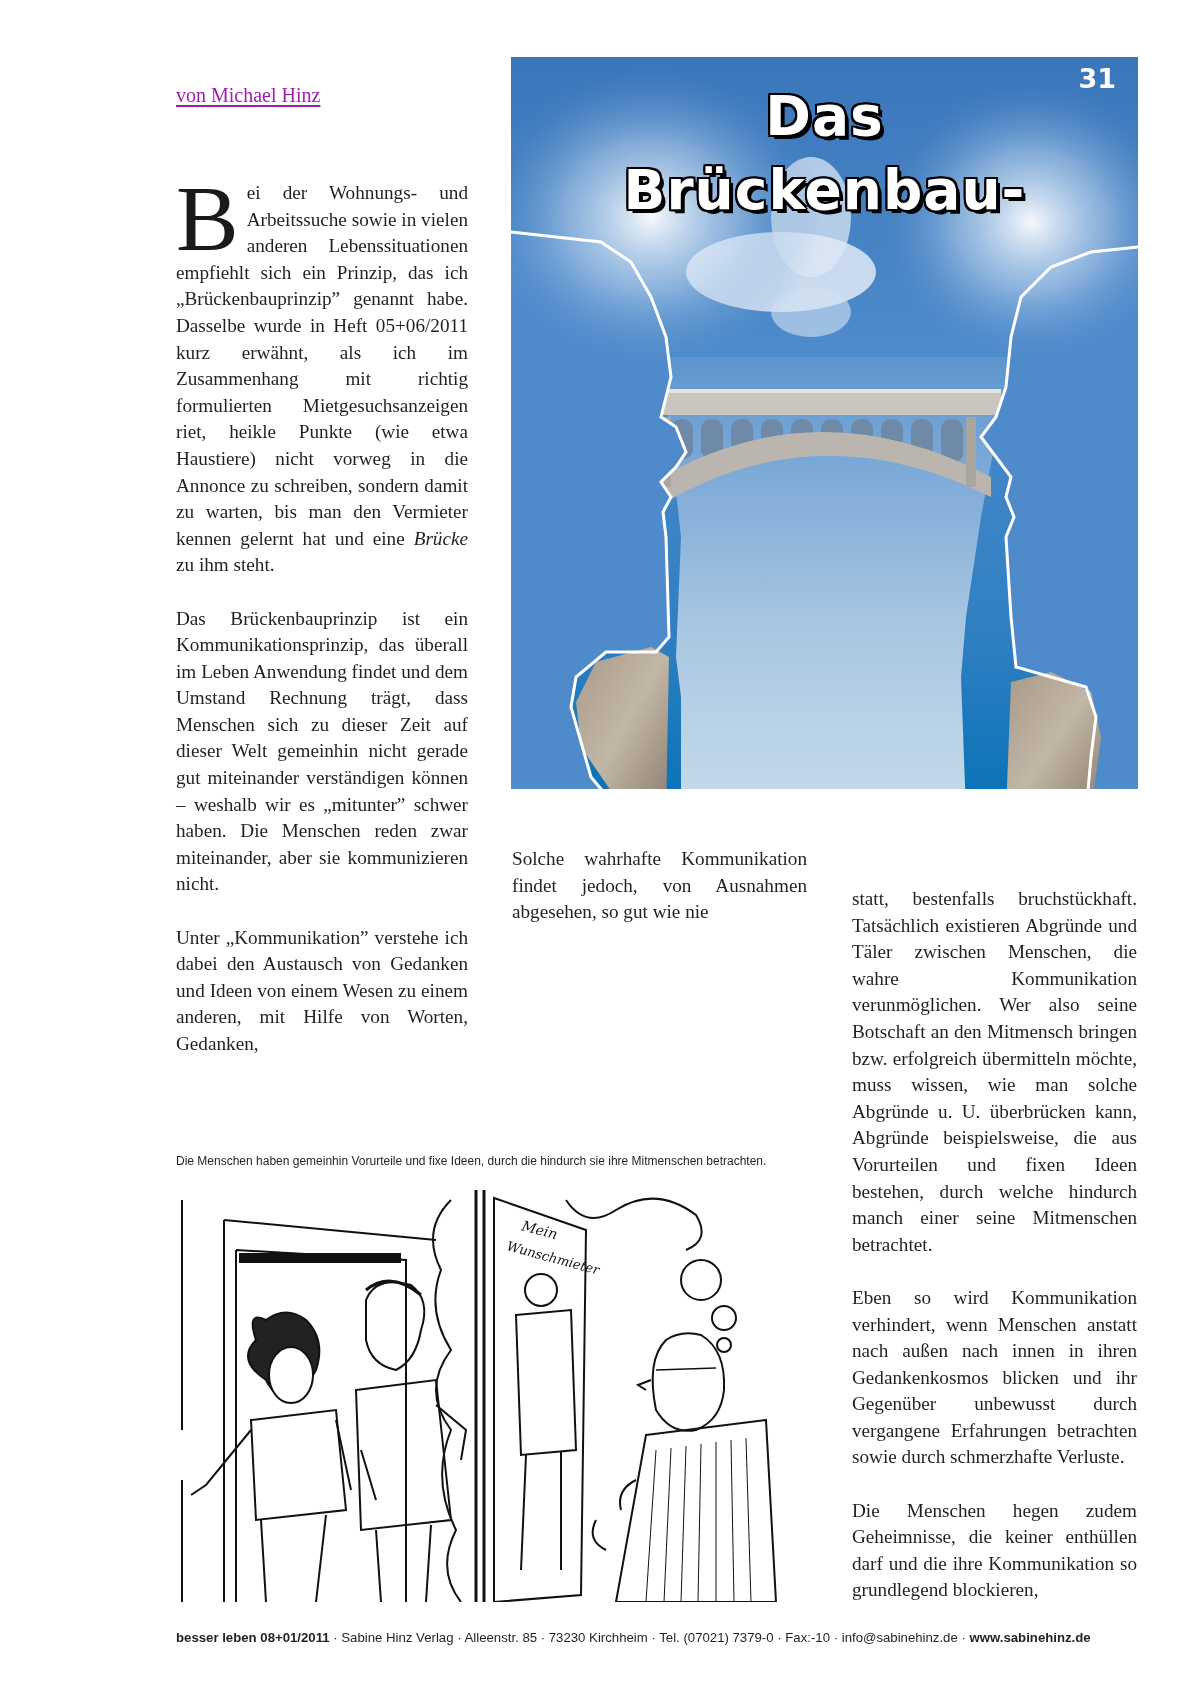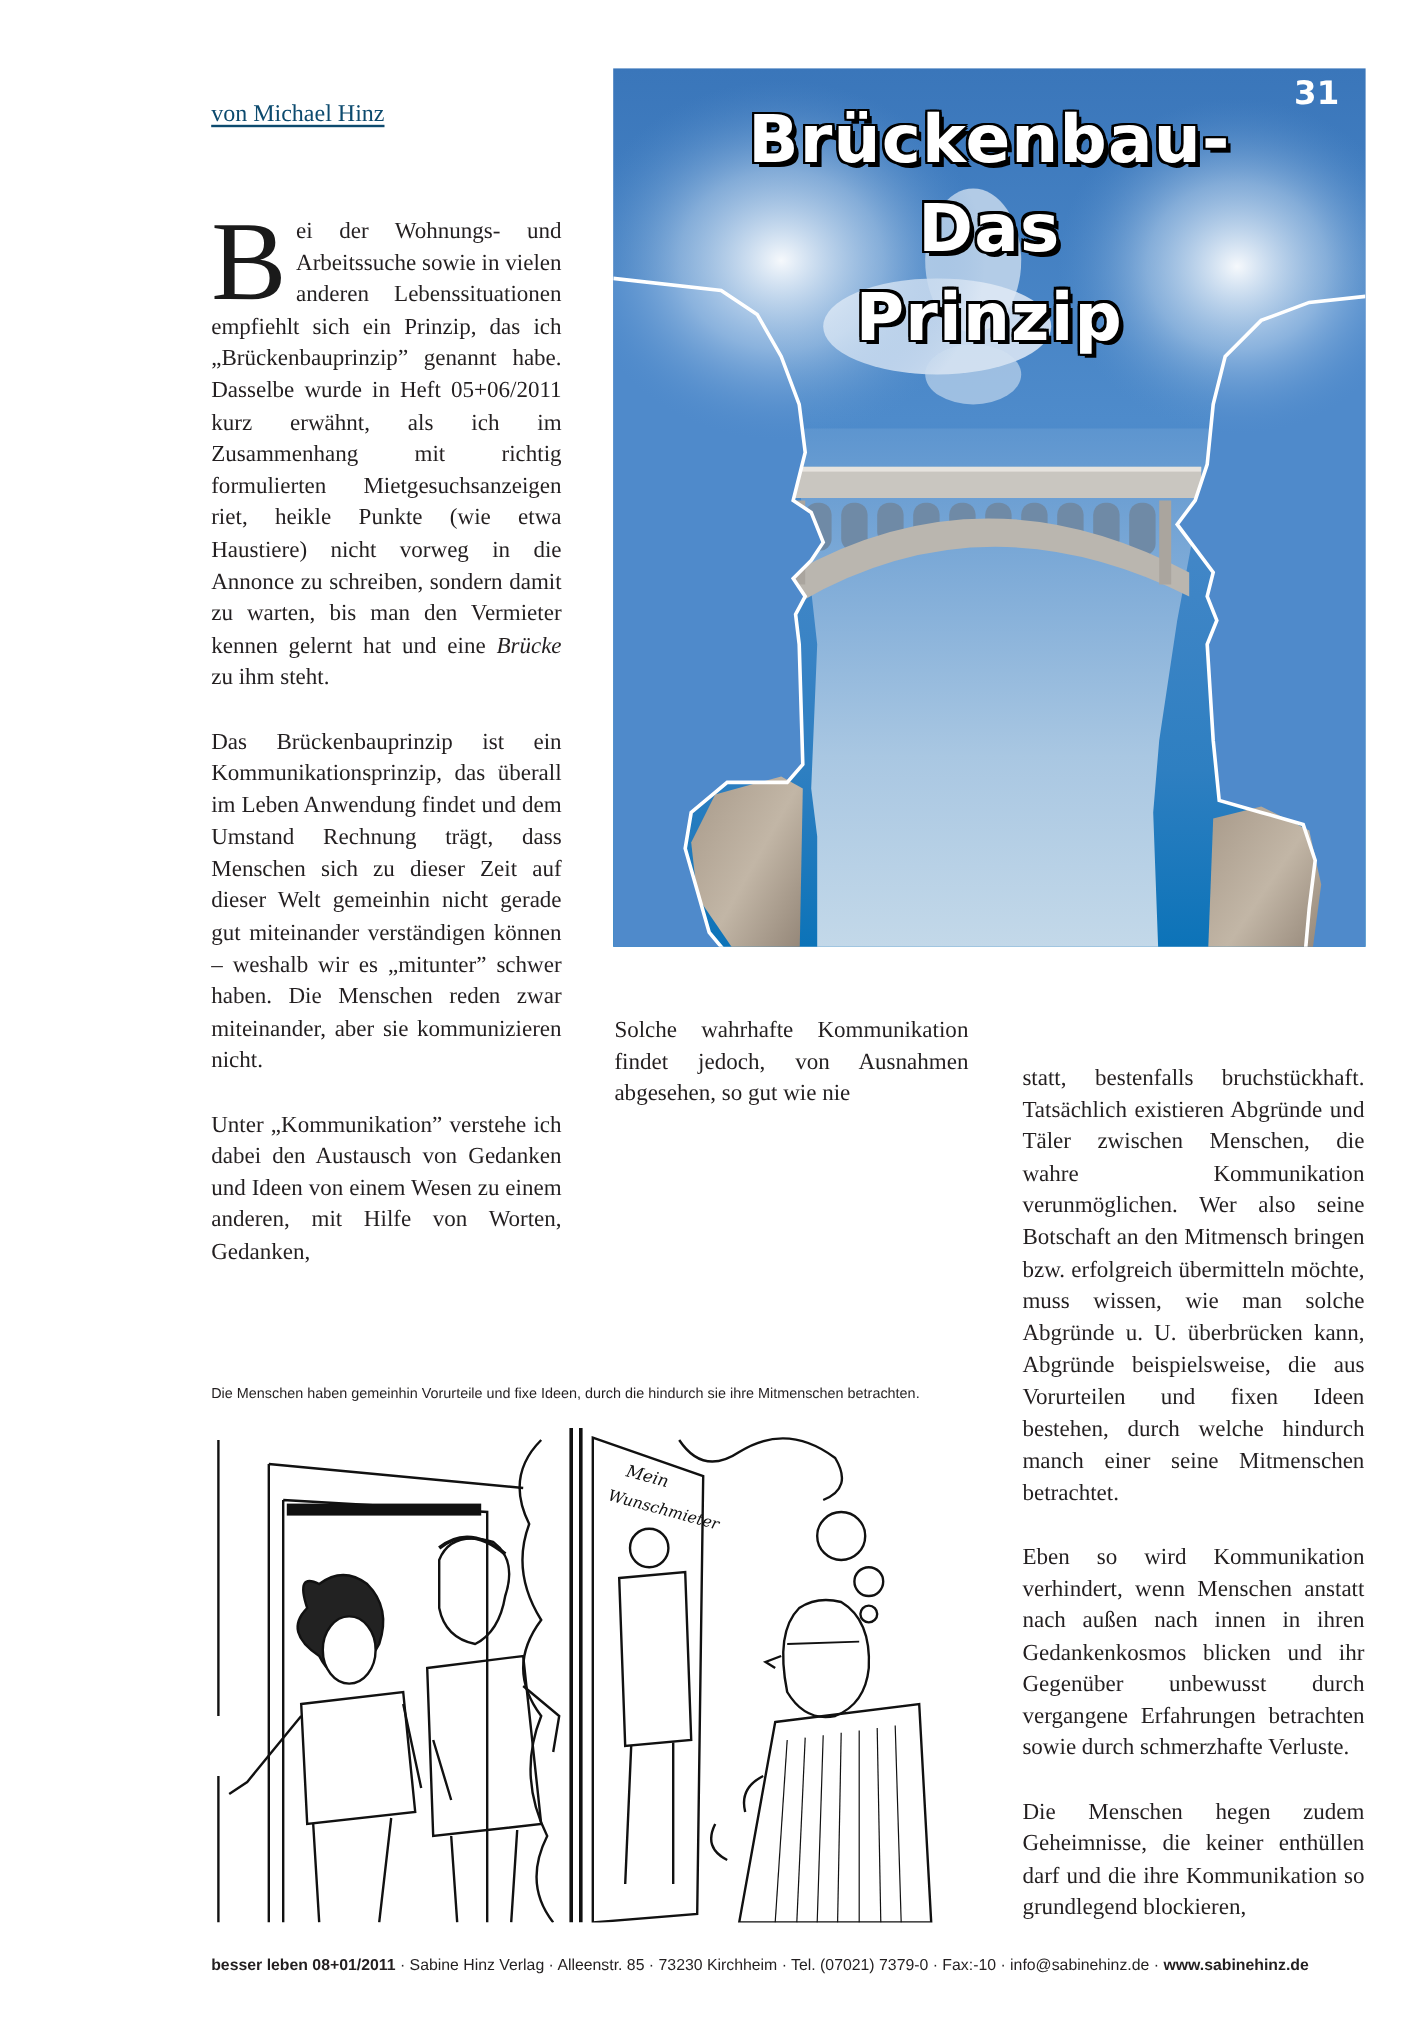--- a/index.html
+++ b/index.html
@@ -1,19 +1,19 @@
 <!DOCTYPE html>
 <html><head>
 <meta charset="utf-8">
 <style>
   html, body { margin:0; padding:0; background:#ffffff; }
   body { width:1190px; height:1683px; position:relative; overflow:hidden;
          font-family:"DejaVu Serif", "Liberation Serif", serif; color:#231f20; }
   .byline { position:absolute; left:176px; top:84px; font-family:"Liberation Serif", serif;
-            font-size:20px; text-decoration:underline; text-underline-offset:3px; color:#0c4a6e; }
+            font-size:20px; text-decoration:underline; text-underline-offset:3px; color:#a21caf; }
   .col { position:absolute; font-family:"Liberation Serif", serif; font-size:19.2px;
          line-height:26.6px; text-align:justify; color:#231f20; }
   .col p { margin:0 0 26.6px 0; }
   .col p.last { margin-bottom:0; }
   .col1 { left:176px; top:180px; width:292px; }
   .col2 { left:512px; top:846px; width:295px; }
   .col3 { left:852px; top:846px; width:285px;margin-top:40px; }
   .dropcap { float:left; font-size:94px; line-height:72px; margin:2px 8px -4px 0;
              font-family:"Liberation Serif", serif; color:#1a1a1a; }
   .hero { position:absolute; left:511px; top:57px; width:627px; height:732px; overflow:hidden;
@@ -98,23 +98,22 @@
     <ellipse cx="520" cy="165" rx="150" ry="140" fill="url(#glowL)" transform="translate(0,0)"></ellipse>
 
     <path d="M85 605 L140 590 L158 600 L155 756 L115 756 L70 690 L65 645 Z" fill="url(#rock)"></path>
     <path d="M500 625 L540 615 L580 635 L590 680 L580 756 L495 756 Z" fill="url(#rock)"></path>
 
     <path d="M0 175 L90 185 L120 205 L140 240 L155 280 L160 320 L150 360 L165 370 L175 395 L165 410 L150 425 L160 440 L152 455 L155 480 L158 580 L145 595 L95 595 L65 620 L60 650 L80 720 L110 756" fill="none" stroke="#ffffff" stroke-width="3"></path>
     <path d="M627 190 L580 195 L540 210 L510 240 L500 280 L495 330 L485 360 L470 380 L485 400 L500 420 L495 440 L503 460 L495 480 L500 560 L505 610 L540 620 L575 630 L585 660 L580 700 L575 756" fill="none" stroke="#ffffff" stroke-width="3"></path>
   </svg>
   <div class="page-num">31</div>
   <div class="hero-title">
+    <div>Das</div>
     <div>Brückenbau-</div>
-    <div>Das</div>
-    <div>Prinzip</div>
   </div>
 </div>
 
 <div class="col col2">
   <p class="last">Solche wahrhafte Kommunikation findet jedoch, von Ausnahmen abgesehen, so gut wie nie</p>
 </div>
 
 <div class="col col3">
   <p>statt, bestenfalls bruchstückhaft. Tatsächlich existieren Abgründe und Täler zwischen Menschen, die wahre Kommunikation verunmöglichen. Wer also seine Botschaft an den Mitmensch bringen bzw. erfolgreich übermitteln möchte, muss wissen, wie man solche Abgründe u. U. überbrücken kann, Abgründe beispielsweise, die aus Vorurteilen und fixen Ideen bestehen, durch welche hindurch manch einer seine Mitmenschen betrachtet.</p>
   <p>Eben so wird Kommunikation verhindert, wenn Menschen anstatt nach außen nach innen in ihren Gedankenkosmos blicken und ihr Gegenüber unbewusst durch vergangene Erfahrungen betrachten sowie durch schmerzhafte Verluste.</p>

